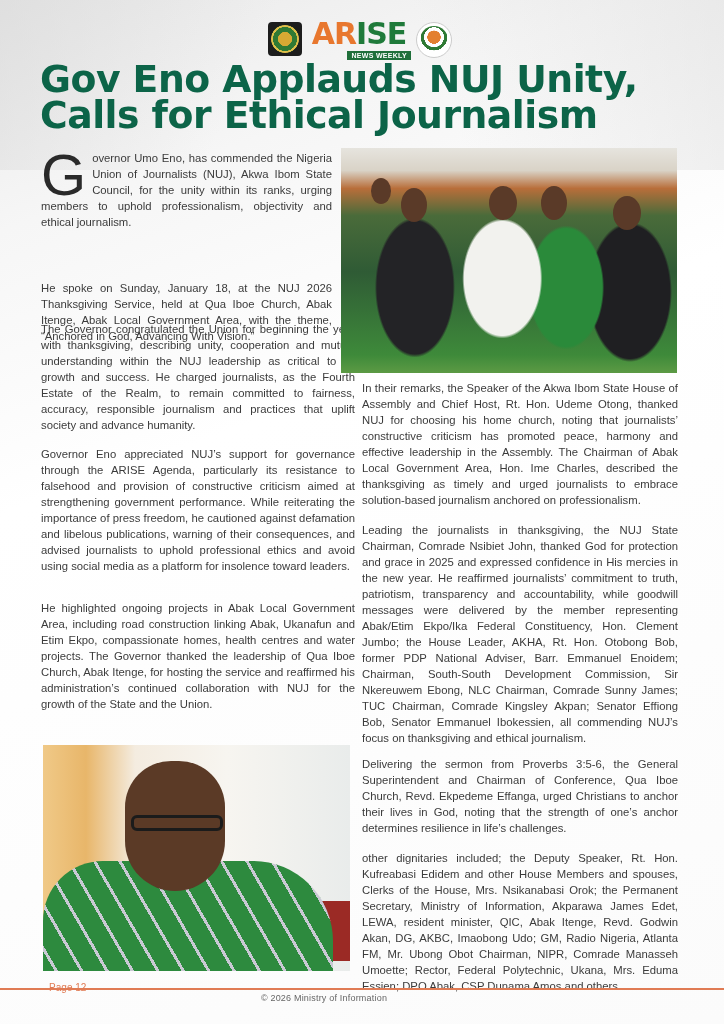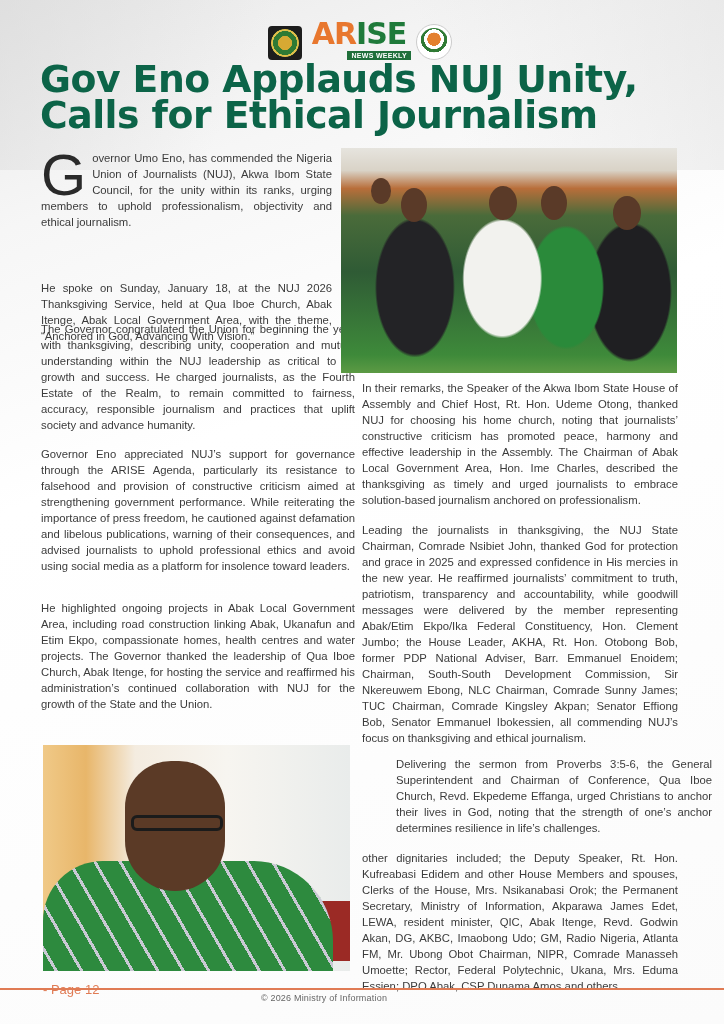--- a/index.html
+++ b/index.html
@@ -12,21 +12,21 @@
   .bg-facet {
     position: absolute; top: 0; left: 0; width: 724px; height: 170px;
     background:
       linear-gradient(115deg, rgba(215,215,215,0.55) 0%, rgba(255,255,255,0) 35%),
       linear-gradient(250deg, rgba(220,220,220,0.5) 0%, rgba(255,255,255,0) 40%);
     pointer-events: none;
   }
   
   .masthead {
     position: absolute; top: 22px; left: 268px; width: 188px; height: 38px;
-    display: flex; align-items: flex-end; gap: 1px;
+    display: flex; align-items: flex-start; gap: 1px;
   }
   .seal {
     width: 34px; height: 34px; border-radius: 4px; background: #1d1d1d;
     display: flex; align-items: center; justify-content: center;
   }
   .seal .ring {
     width: 28px; height: 28px; border-radius: 50%;
     background: radial-gradient(circle, #d7a933 0 35%, #2f7a34 36% 60%, #e0c04a 61% 70%, #2f6e2f 71%);
   }
   .seal.right { background: #fff; border: 1px solid #ccc; border-radius: 50%; }
@@ -104,21 +104,21 @@
   }
   .photo-portrait .chair {
     position: absolute; right: 0; bottom: 10px; width: 44px; height: 60px;
     background: #9b2a25; border-radius: 10px 0 0 0;
   }
   
   .footer-rule {
     position: absolute; left: 0; top: 988px; width: 724px; height: 2px; background: #e07b54;
   }
   .page-num {
-    position: absolute; left: 43px; top: 982px; font-size: 13px; color: #e07b54;
+    position: absolute; left: 43px; top: 982px; font-size: 10px; color: #e07b54;
   }
   .copyright {
     position: absolute; left: 0; top: 993px; width: 648px; text-align: center;
     font-size: 9px; color: #666; letter-spacing: 0.2px;
   }
 </style>
 </head>
 <body>
 
 <div class="bg-facet"></div>
@@ -144,21 +144,21 @@
 <div class="col col-left">
   <p style="margin-bottom:0;"><span class="dropcap">G</span><span>overnor Umo Eno, has commended the Nigeria Union of Journalists (NUJ), Akwa Ibom State Council, for the unity within its ranks, urging members to uphold professionalism, objectivity and ethical journalism.</span></p>
 </div>
 <div class="col" style="left:41px; top:236px; width:291px;margin-top:44px;">He spoke on Sunday, January 18, at the NUJ 2026 Thanksgiving Service, held at Qua Iboe Church, Abak Itenge, Abak Local Government Area, with the theme, “Anchored in God, Advancing With Vision.”</div>
 <div class="col" style="left:41px; top:321px; width:314px;">The Governor congratulated the Union for beginning the year with thanksgiving, describing unity, cooperation and mutual understanding within the NUJ leadership as critical to its growth and success. He charged journalists, as the Fourth Estate of the Realm, to remain committed to fairness, accuracy, responsible journalism and practices that uplift society and advance humanity.</div>
 <div class="col" style="left:41px; top:446px; width:314px;">Governor Eno appreciated NUJ’s support for governance through the ARISE Agenda, particularly its resistance to falsehood and provision of constructive criticism aimed at strengthening government performance. While reiterating the importance of press freedom, he cautioned against defamation and libelous publications, warning of their consequences, and advised journalists to uphold professional ethics and avoid using social media as a platform for insolence toward leaders.</div>
 <div class="col" style="left:41px; top:600px; width:314px;">He highlighted ongoing projects in Abak Local Government Area, including road construction linking Abak, Ukanafun and Etim Ekpo, compassionate homes, health centres and water projects. The Governor thanked the leadership of Qua Iboe Church, Abak Itenge, for hosting the service and reaffirmed his administration’s continued collaboration with NUJ for the growth of the State and the Union.</div>
 
 <div class="col" style="left:362px; top:380px; width:316px;">In their remarks, the Speaker of the Akwa Ibom State House of Assembly and Chief Host, Rt. Hon. Udeme Otong, thanked NUJ for choosing his home church, noting that journalists’ constructive criticism has promoted peace, harmony and effective leadership in the Assembly. The Chairman of Abak Local Government Area, Hon. Ime Charles, described the thanksgiving as timely and urged journalists to embrace solution-based journalism anchored on professionalism.</div>
 <div class="col" style="left:362px; top:522px; width:316px;">Leading the journalists in thanksgiving, the NUJ State Chairman, Comrade Nsibiet John, thanked God for protection and grace in 2025 and expressed confidence in His mercies in the new year. He reaffirmed journalists’ commitment to truth, patriotism, transparency and accountability, while goodwill messages were delivered by the member representing Abak/Etim Ekpo/Ika Federal Constituency, Hon. Clement Jumbo; the House Leader, AKHA, Rt. Hon. Otobong Bob, former PDP National Adviser, Barr. Emmanuel Enoidem; Chairman, South-South Development Commission, Sir Nkereuwem Ebong, NLC Chairman, Comrade Sunny James; TUC Chairman, Comrade Kingsley Akpan; Senator Effiong Bob, Senator Emmanuel Ibokessien, all commending NUJ’s focus on thanksgiving and ethical journalism.</div>
-<div class="col" style="left:362px; top:756px; width:316px;margin-left:34px;">Delivering the sermon from Proverbs 3:5-6, the General Superintendent and Chairman of Conference, Qua Iboe Church, Revd. Ekpedeme Effanga, urged Christians to anchor their lives in God, noting that the strength of one’s anchor determines resilience in life’s challenges.</div>
+<div class="col" style="left:362px; top:756px; width:316px;">Delivering the sermon from Proverbs 3:5-6, the General Superintendent and Chairman of Conference, Qua Iboe Church, Revd. Ekpedeme Effanga, urged Christians to anchor their lives in God, noting that the strength of one’s anchor determines resilience in life’s challenges.</div>
 <div class="col" style="left:362px; top:850px; width:316px;">other dignitaries included; the Deputy Speaker, Rt. Hon. Kufreabasi Edidem and other House Members and spouses, Clerks of the House, Mrs. Nsikanabasi Orok; the Permanent Secretary, Ministry of Information, Akparawa James Edet, LEWA, resident minister, QIC, Abak Itenge, Revd. Godwin Akan, DG, AKBC, Imaobong Udo; GM, Radio Nigeria, Atlanta FM, Mr. Ubong Obot Chairman, NIPR, Comrade Manasseh Umoette; Rector, Federal Polytechnic, Ukana, Mrs. Eduma Essien; DPO Abak, CSP Dunama Amos and others.</div>
 
 <div class="photo photo-crowd" title="Seated dignitaries and journalists at the thanksgiving service">
   <div class="face" style="left:148px; top:38px; width:28px; height:34px;"></div>
   <div class="face" style="left:200px; top:38px; width:26px; height:34px;"></div>
   <div class="face" style="left:272px; top:48px; width:28px; height:34px;"></div>
   <div class="face" style="left:60px; top:40px; width:26px; height:34px;"></div>
   <div class="face" style="left:30px; top:30px; width:20px; height:26px;"></div>
 </div>
 

